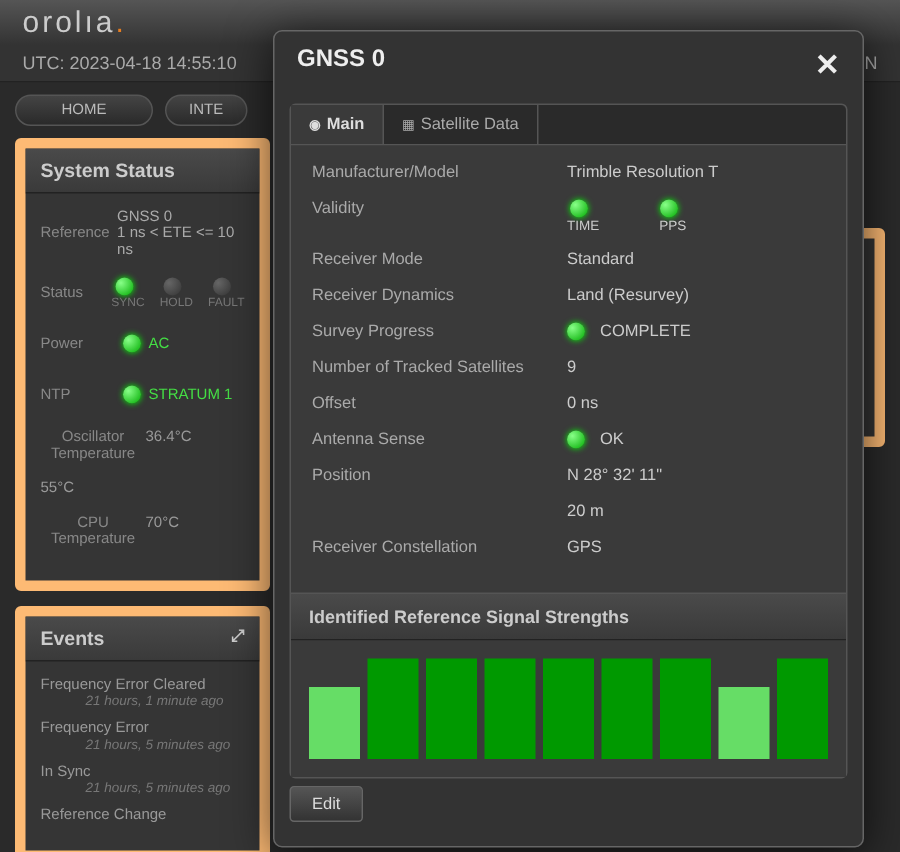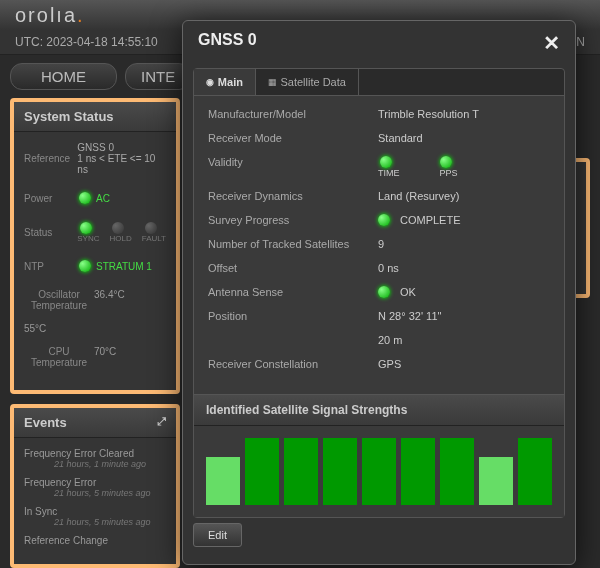--- a/index.html
+++ b/index.html
@@ -34,27 +34,27 @@
   padding: 8px 10px;
   display: flex;
   gap: 8px;
 }
 .nav-btn {
   background: linear-gradient(to bottom, #444, #2a2a2a);
   border: 1px solid #555;
   border-radius: 12px;
   padding: 4px 30px;
   color: #bbb;
-  font-size: 15px;
+  font-size: 10px;
 }
 .content { display: flex; padding: 0 10px; gap: 10px; }
 .sidebar { width: 170px; }
 .panel {
   background: #353535;
-  border: 4px solid #fdba74;
+  border: 7px solid #fdba74;
   border-radius: 4px;
   margin-bottom: 10px;
   overflow: hidden;
 }
 .panel-header {
   background: linear-gradient(to bottom, #4a4a4a, #3a3a3a);
   padding: 7px 10px;
   font-size: 13px;
   color: #ccc;
   font-weight: bold;
@@ -194,42 +194,42 @@
       <div class="panel-header">System Status</div>
       <div class="panel-body">
         <div class="status-row">
           <span class="status-label">Reference</span>
           <span class="status-val">
             <span>GNSS 0</span><br>
             <span>1 ns &lt; ETE &lt;= 10 ns</span>
           </span>
         </div>
         <div class="status-row">
-          <span class="status-label">Power</span>
-          <span class="led green"></span>
-          <span class="status-val green-txt">AC</span>
-        </div>
-        <div class="status-row">
           <span class="status-label">Status</span>
           <div class="led-group">
             <div class="led-item">
                 <span class="led green"></span>
                 <span>SYNC</span>
               </div>
             <div class="led-item">
                 <span class="led off"></span>
                 <span>HOLD</span>
               </div>
             <div class="led-item">
                 <span class="led off"></span>
                 <span>FAULT</span>
               </div>
           </div>
         </div>
         <div class="status-row">
+          <span class="status-label">Power</span>
+          <span class="led green"></span>
+          <span class="status-val green-txt">AC</span>
+        </div>
+        <div class="status-row">
           <span class="status-label">NTP</span>
           <span class="led green"></span>
           <span class="status-val green-txt">STRATUM 1</span>
         </div>
         <div class="temp-row">
             <span class="temp-label">Oscillator Temperature</span>
             <span>36.4°C</span>
           </div>
         <div class="temp-row">
             <span>55°C</span>
@@ -302,37 +302,37 @@
             <span class="bullet">▦</span>
             <span>Satellite Data</span>
           </div>
       </div>
       <div class="info-section">
         <div class="info-row">
             <span class="info-label">Manufacturer/Model</span>
             <span class="info-val">Trimble Resolution T</span>
           </div>
         <div class="info-row">
-            <span class="info-label">Receiver Mode</span>
-            <span class="info-val">Standard</span>
-          </div>
-        <div class="info-row">
             <span class="info-label">Validity</span>
           <span class="info-val dual-led">
             <span class="dual-item">
                 <span class="led green"></span>
                 <span>TIME</span>
               </span>
             <span class="dual-item">
                 <span class="led green"></span>
                 <span>PPS</span>
               </span>
           </span>
         </div>
         <div class="info-row">
+            <span class="info-label">Receiver Mode</span>
+            <span class="info-val">Standard</span>
+          </div>
+        <div class="info-row">
             <span class="info-label">Receiver Dynamics</span>
             <span class="info-val">Land (Resurvey)</span>
           </div>
         <div class="info-row">
             <span class="info-label">Survey Progress</span>
             <span class="info-val green-txt">
               <span class="led green"></span>
               <span>COMPLETE</span>
             </span>
           </div>
@@ -357,21 +357,21 @@
           </div>
         <div class="info-row">
             <span class="info-label"></span>
             <span class="info-val">20 m</span>
           </div>
         <div class="info-row">
             <span class="info-label">Receiver Constellation</span>
             <span class="info-val">GPS</span>
           </div>
       </div>
-      <div class="sat-title">Identified Satellite Signal Strengths</div>
+      <div class="sat-title">Identified Reference Signal Strengths</div>
       <div class="sat-chart">
         <div class="bars" id="bars">
             <div class="bar light" style="height: 48px;"></div>
             <div class="bar dark" style="height: 67px;"></div>
             <div class="bar dark" style="height: 67px;"></div>
             <div class="bar dark" style="height: 67px;"></div>
             <div class="bar dark" style="height: 67px;"></div>
             <div class="bar dark" style="height: 67px;"></div>
             <div class="bar dark" style="height: 67px;"></div>
             <div class="bar light" style="height: 48px;"></div>

